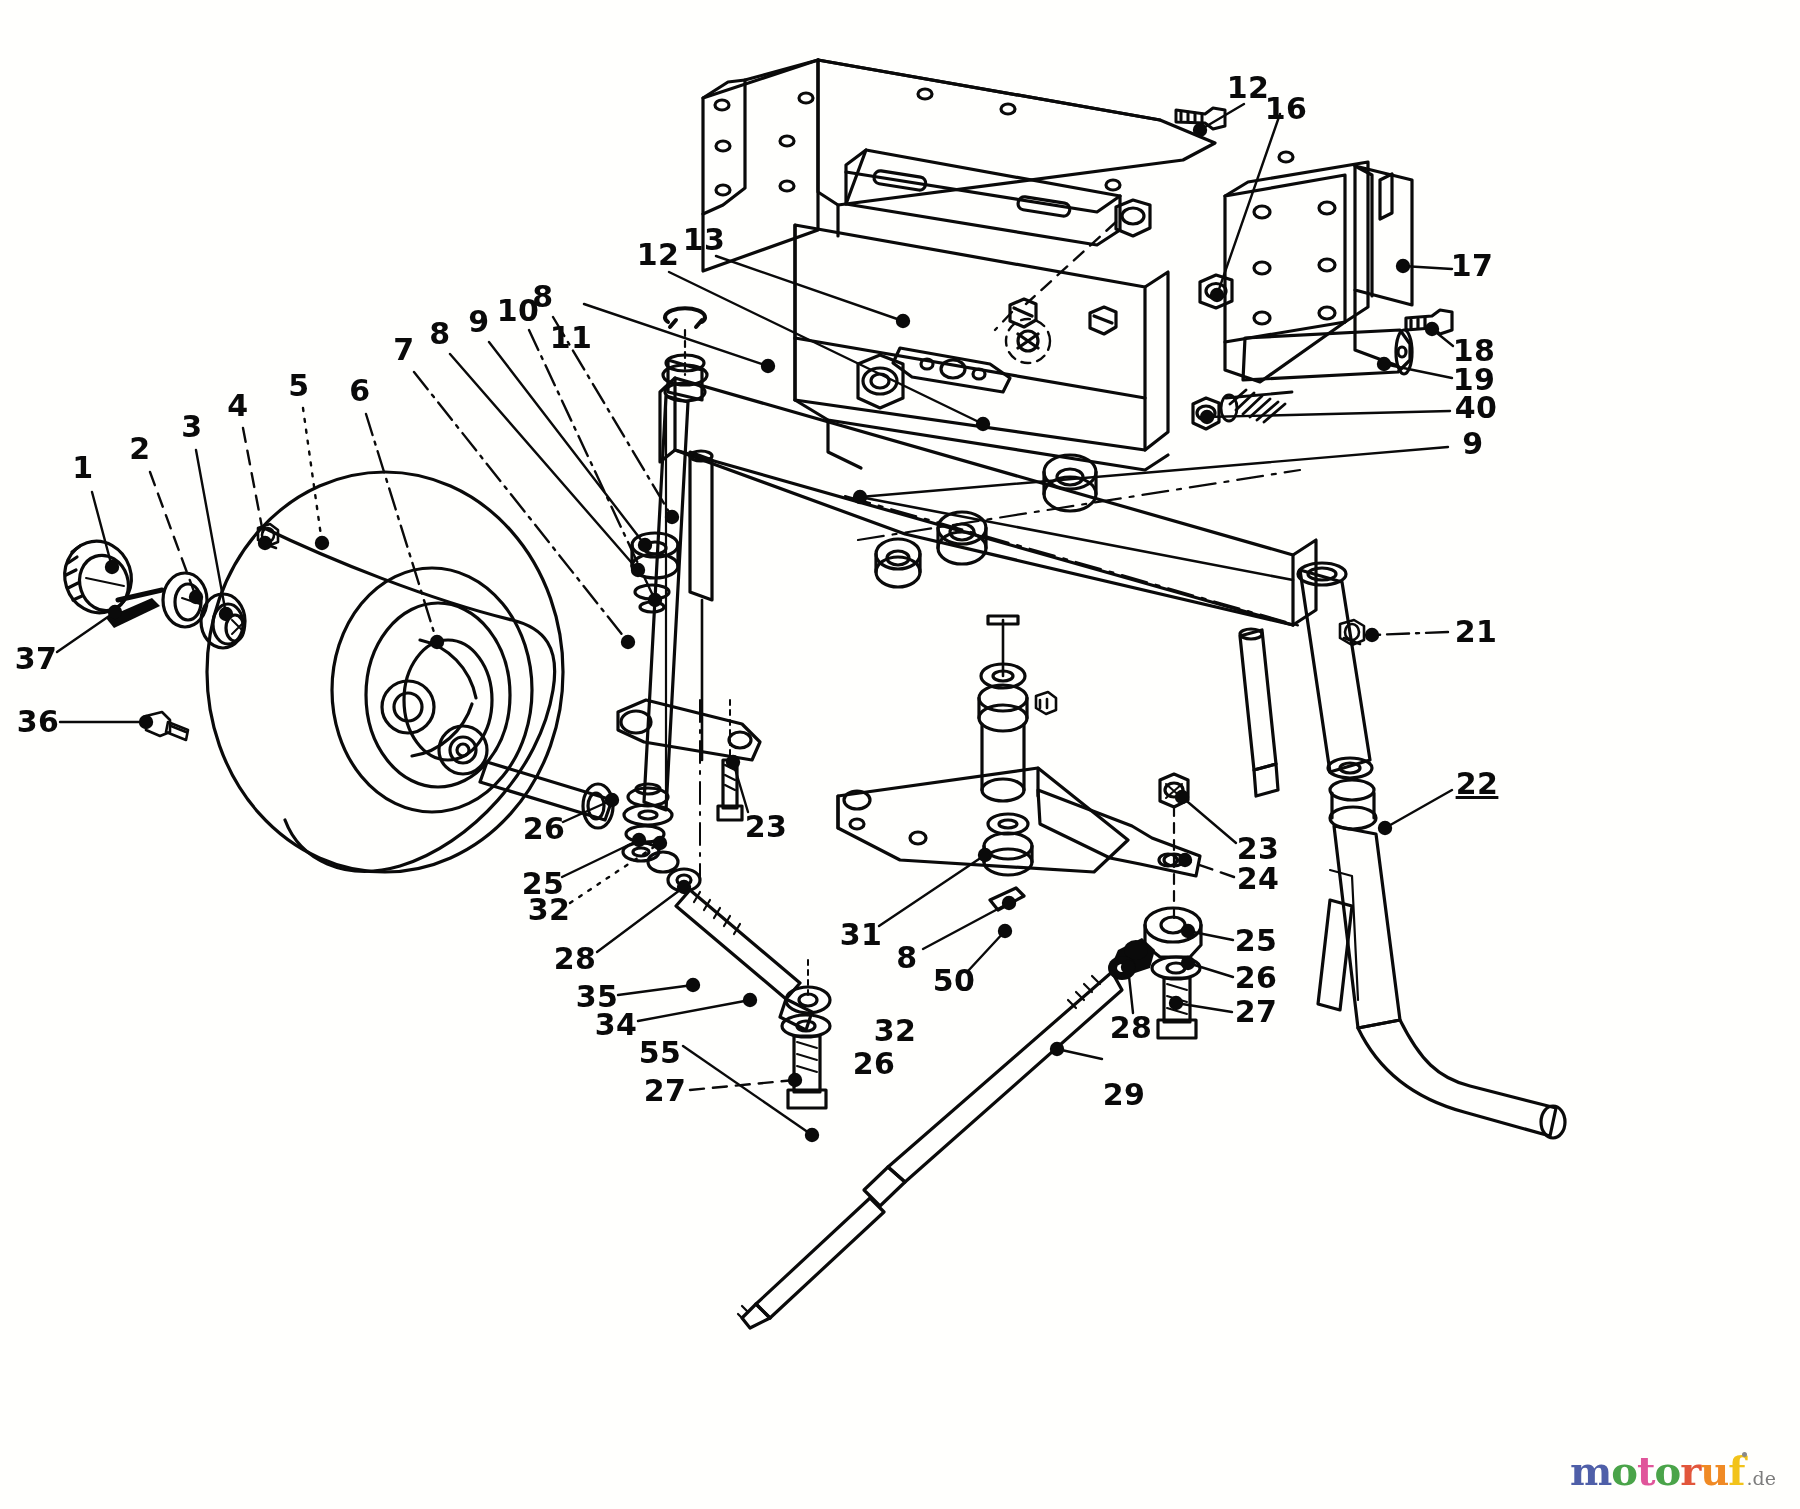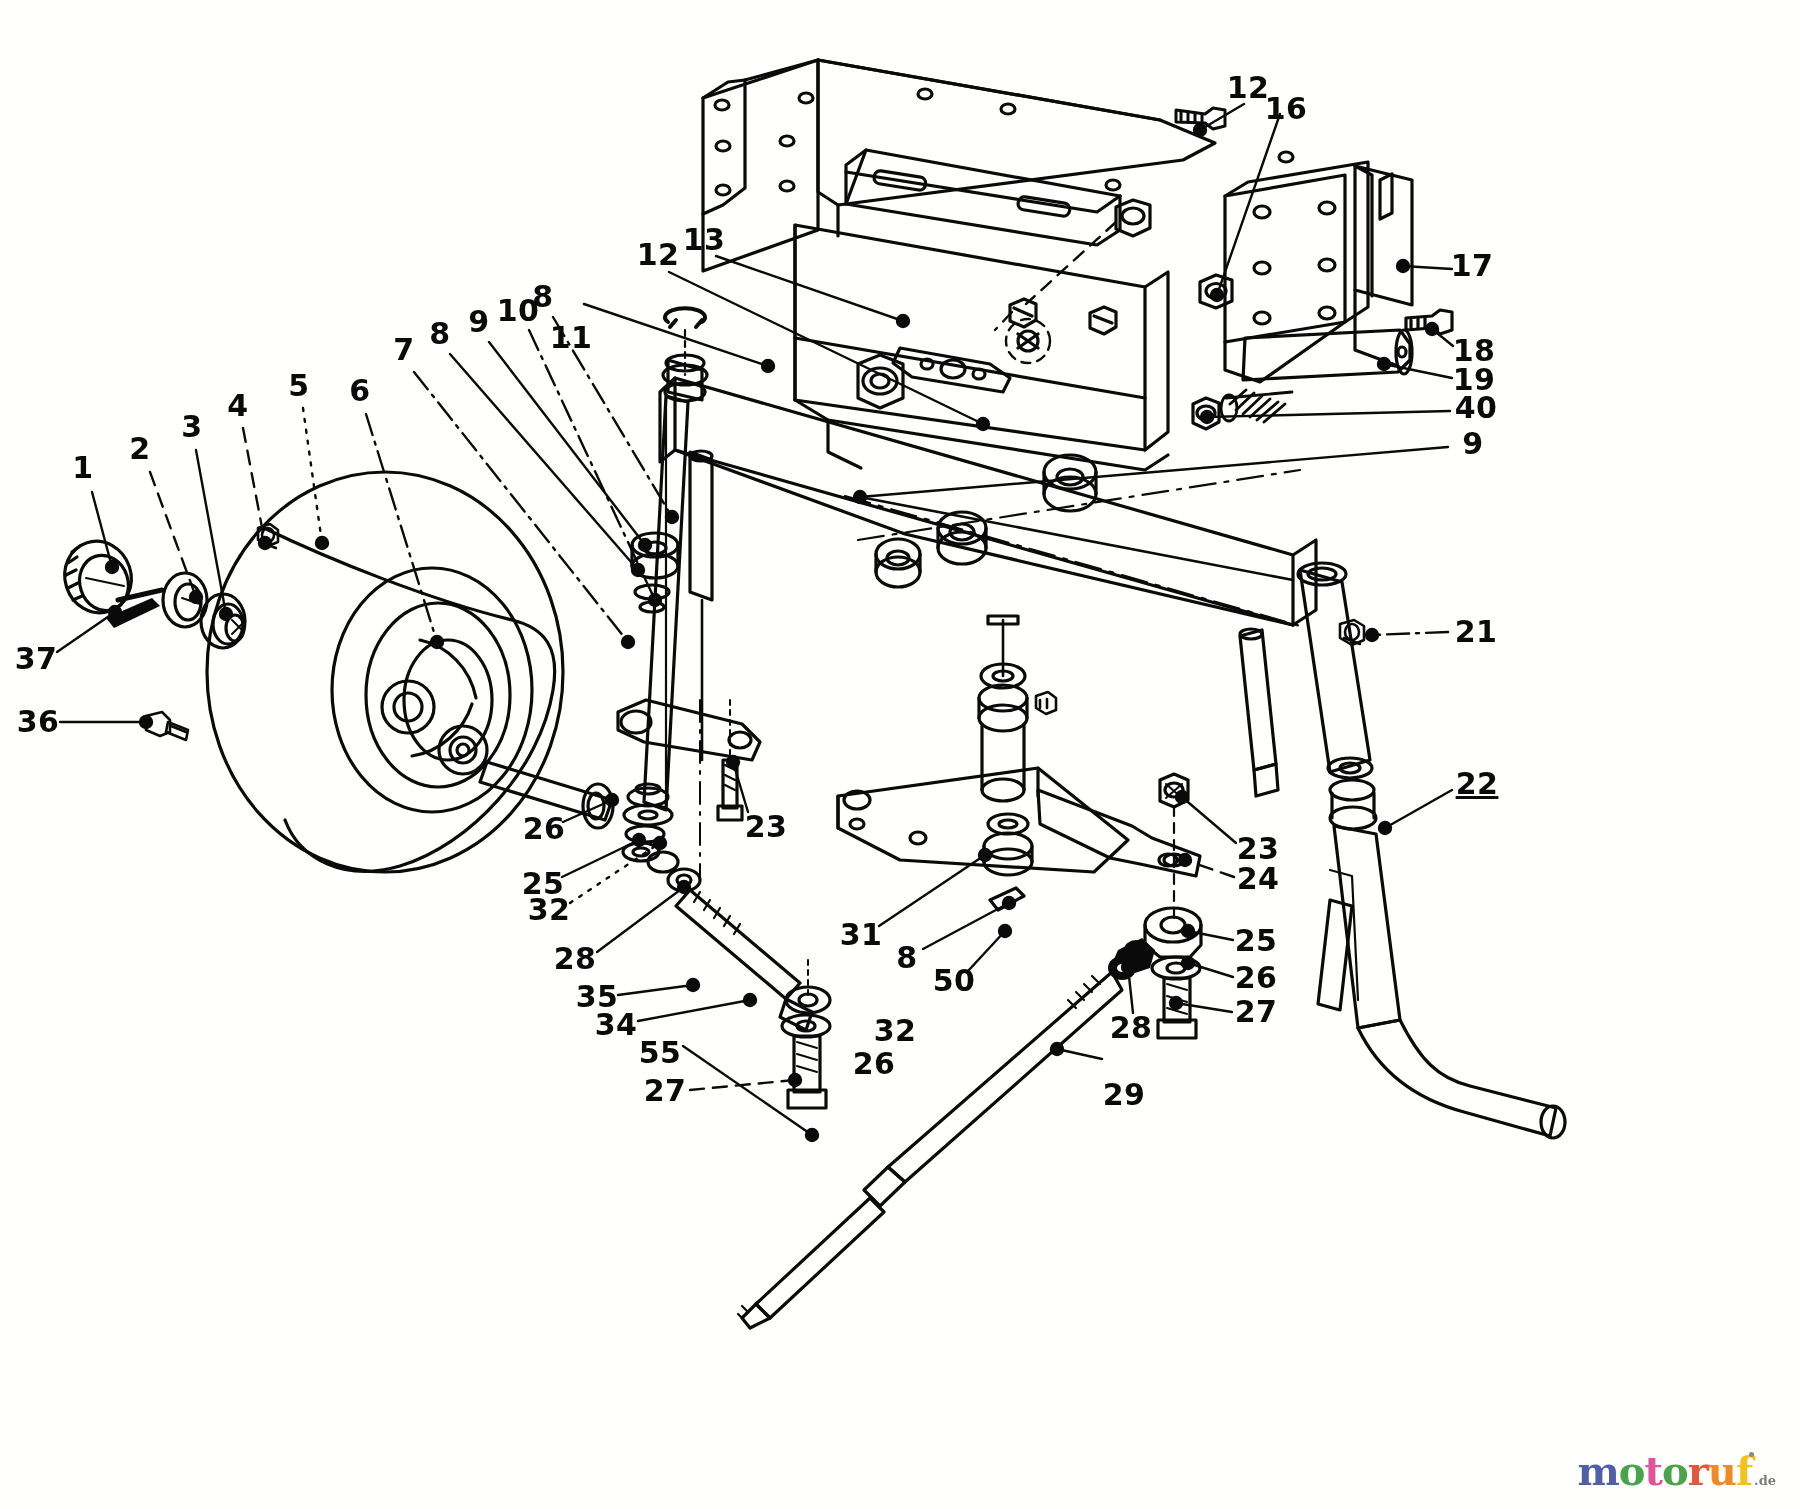--- a/index.html
+++ b/index.html
@@ -22,21 +22,21 @@
     position:absolute;
     right:24px;
     bottom:18px;
     font-family:"DejaVu Serif", serif;
     font-size:40px;
     font-weight:700;
     letter-spacing:-1px;
     line-height:1;
     white-space:nowrap;
   }
-  #watermark .suffix{font-size:13px;font-weight:700;color:#7d7d7d;letter-spacing:0;}
+  #watermark .suffix{font-size:19px;font-weight:400;color:#7d7d7d;letter-spacing:0;}
   #watermark .dot{
     display:inline-block;width:5px;height:5px;border-radius:50%;
     background:#8a8a8a;vertical-align:super;margin-left:-3px;position:relative;top:-14px;
   }
 </style>
 </head>
 <body>
 
 <div id="stage">
 

